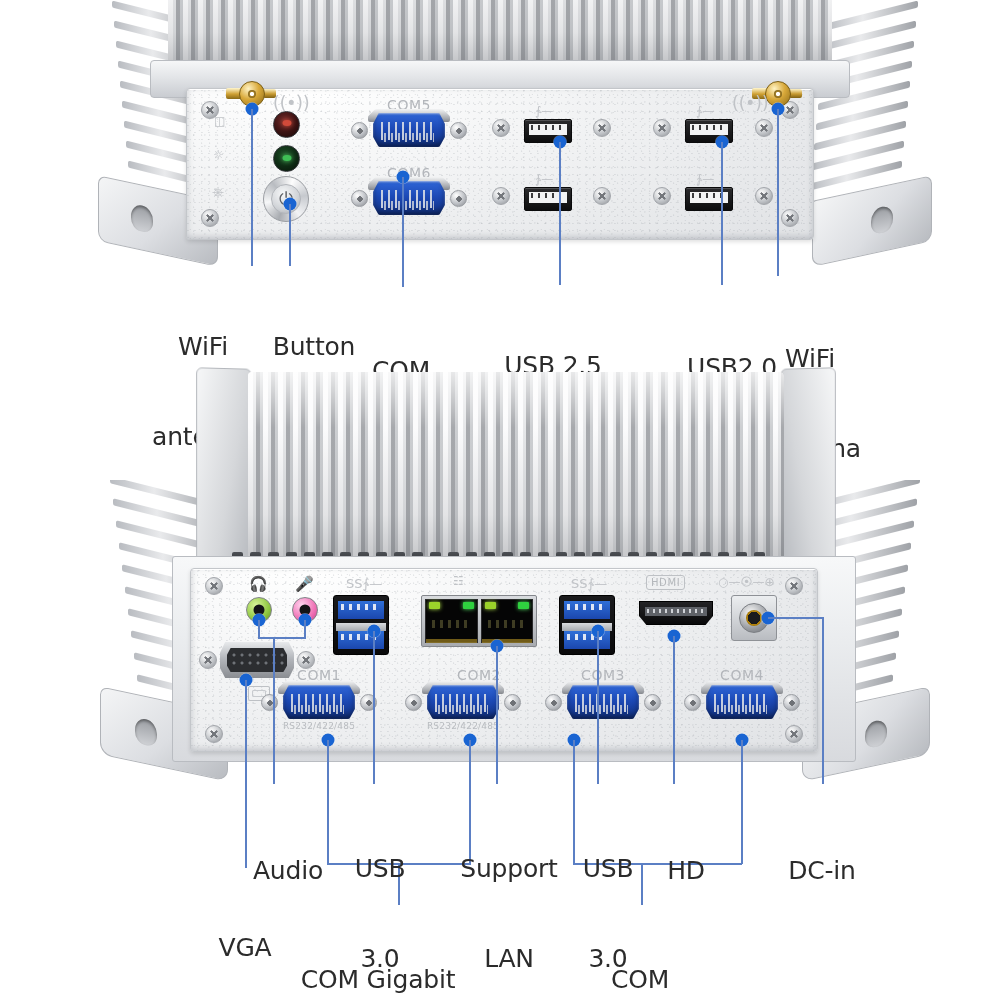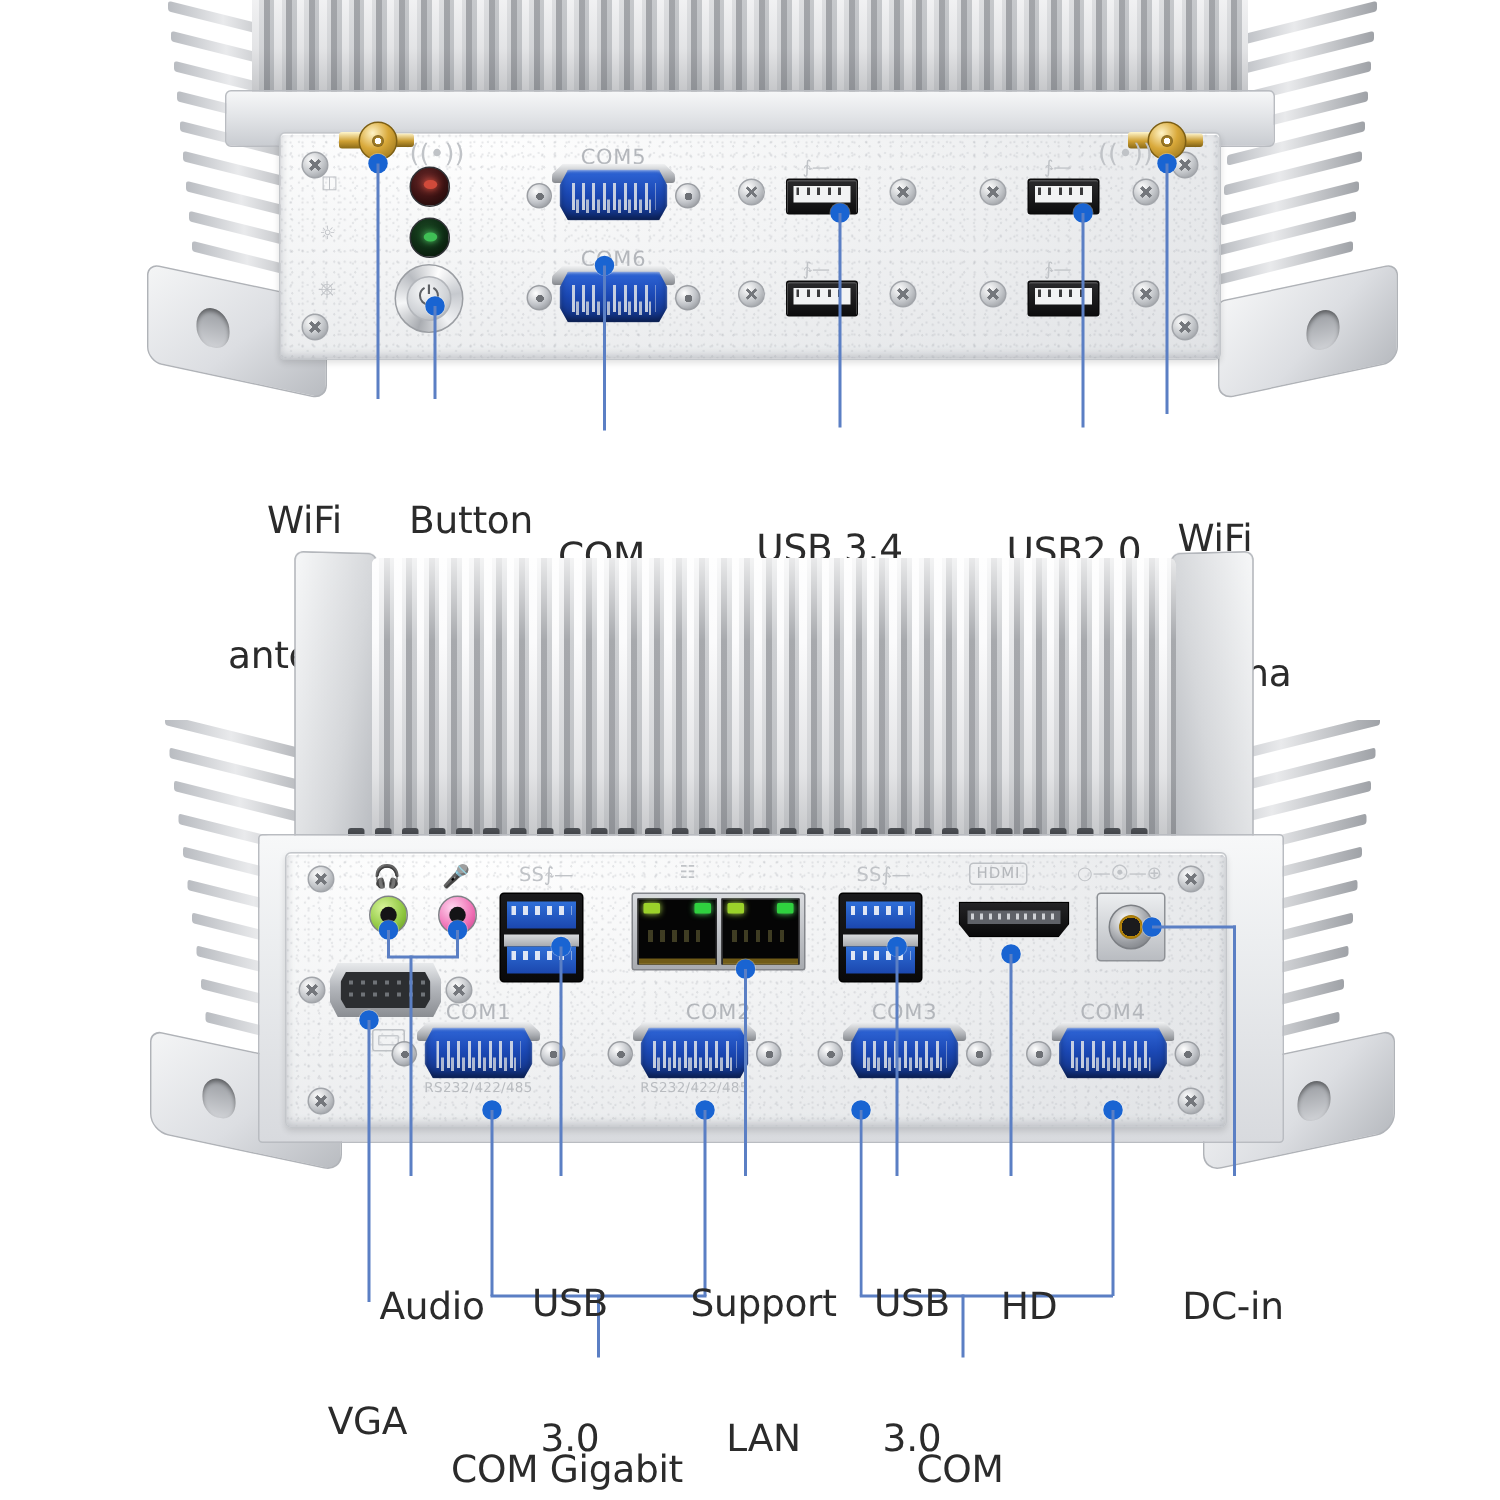--- a/index.html
+++ b/index.html
@@ -444,23 +444,23 @@
       <div>antenna</div>
     </div>
     <div class="lbl c" style="left:314px; top:272px;">
       <div>Button</div>
       <div>Button</div>
     </div>
     <div class="lbl c" style="left:401px; top:296px;">
       <div>COM</div>
     </div>
     <div class="lbl c" style="left:553px; top:291px;">
-      <div>USB 3.4</div>
-    </div>
-    <div class="lbl c" style="left:716px; top:293px;">
+      <div>USB 2.5</div>
+    </div>
+    <div class="lbl c" style="left:732px; top:293px;">
       <div>USB2.0</div>
     </div>
     <div class="lbl c" style="left:810px; top:284px;">
       <div>WiFi</div>
       <div>antenna</div>
     </div>
   </div>
 
   <div class="unit">
 

